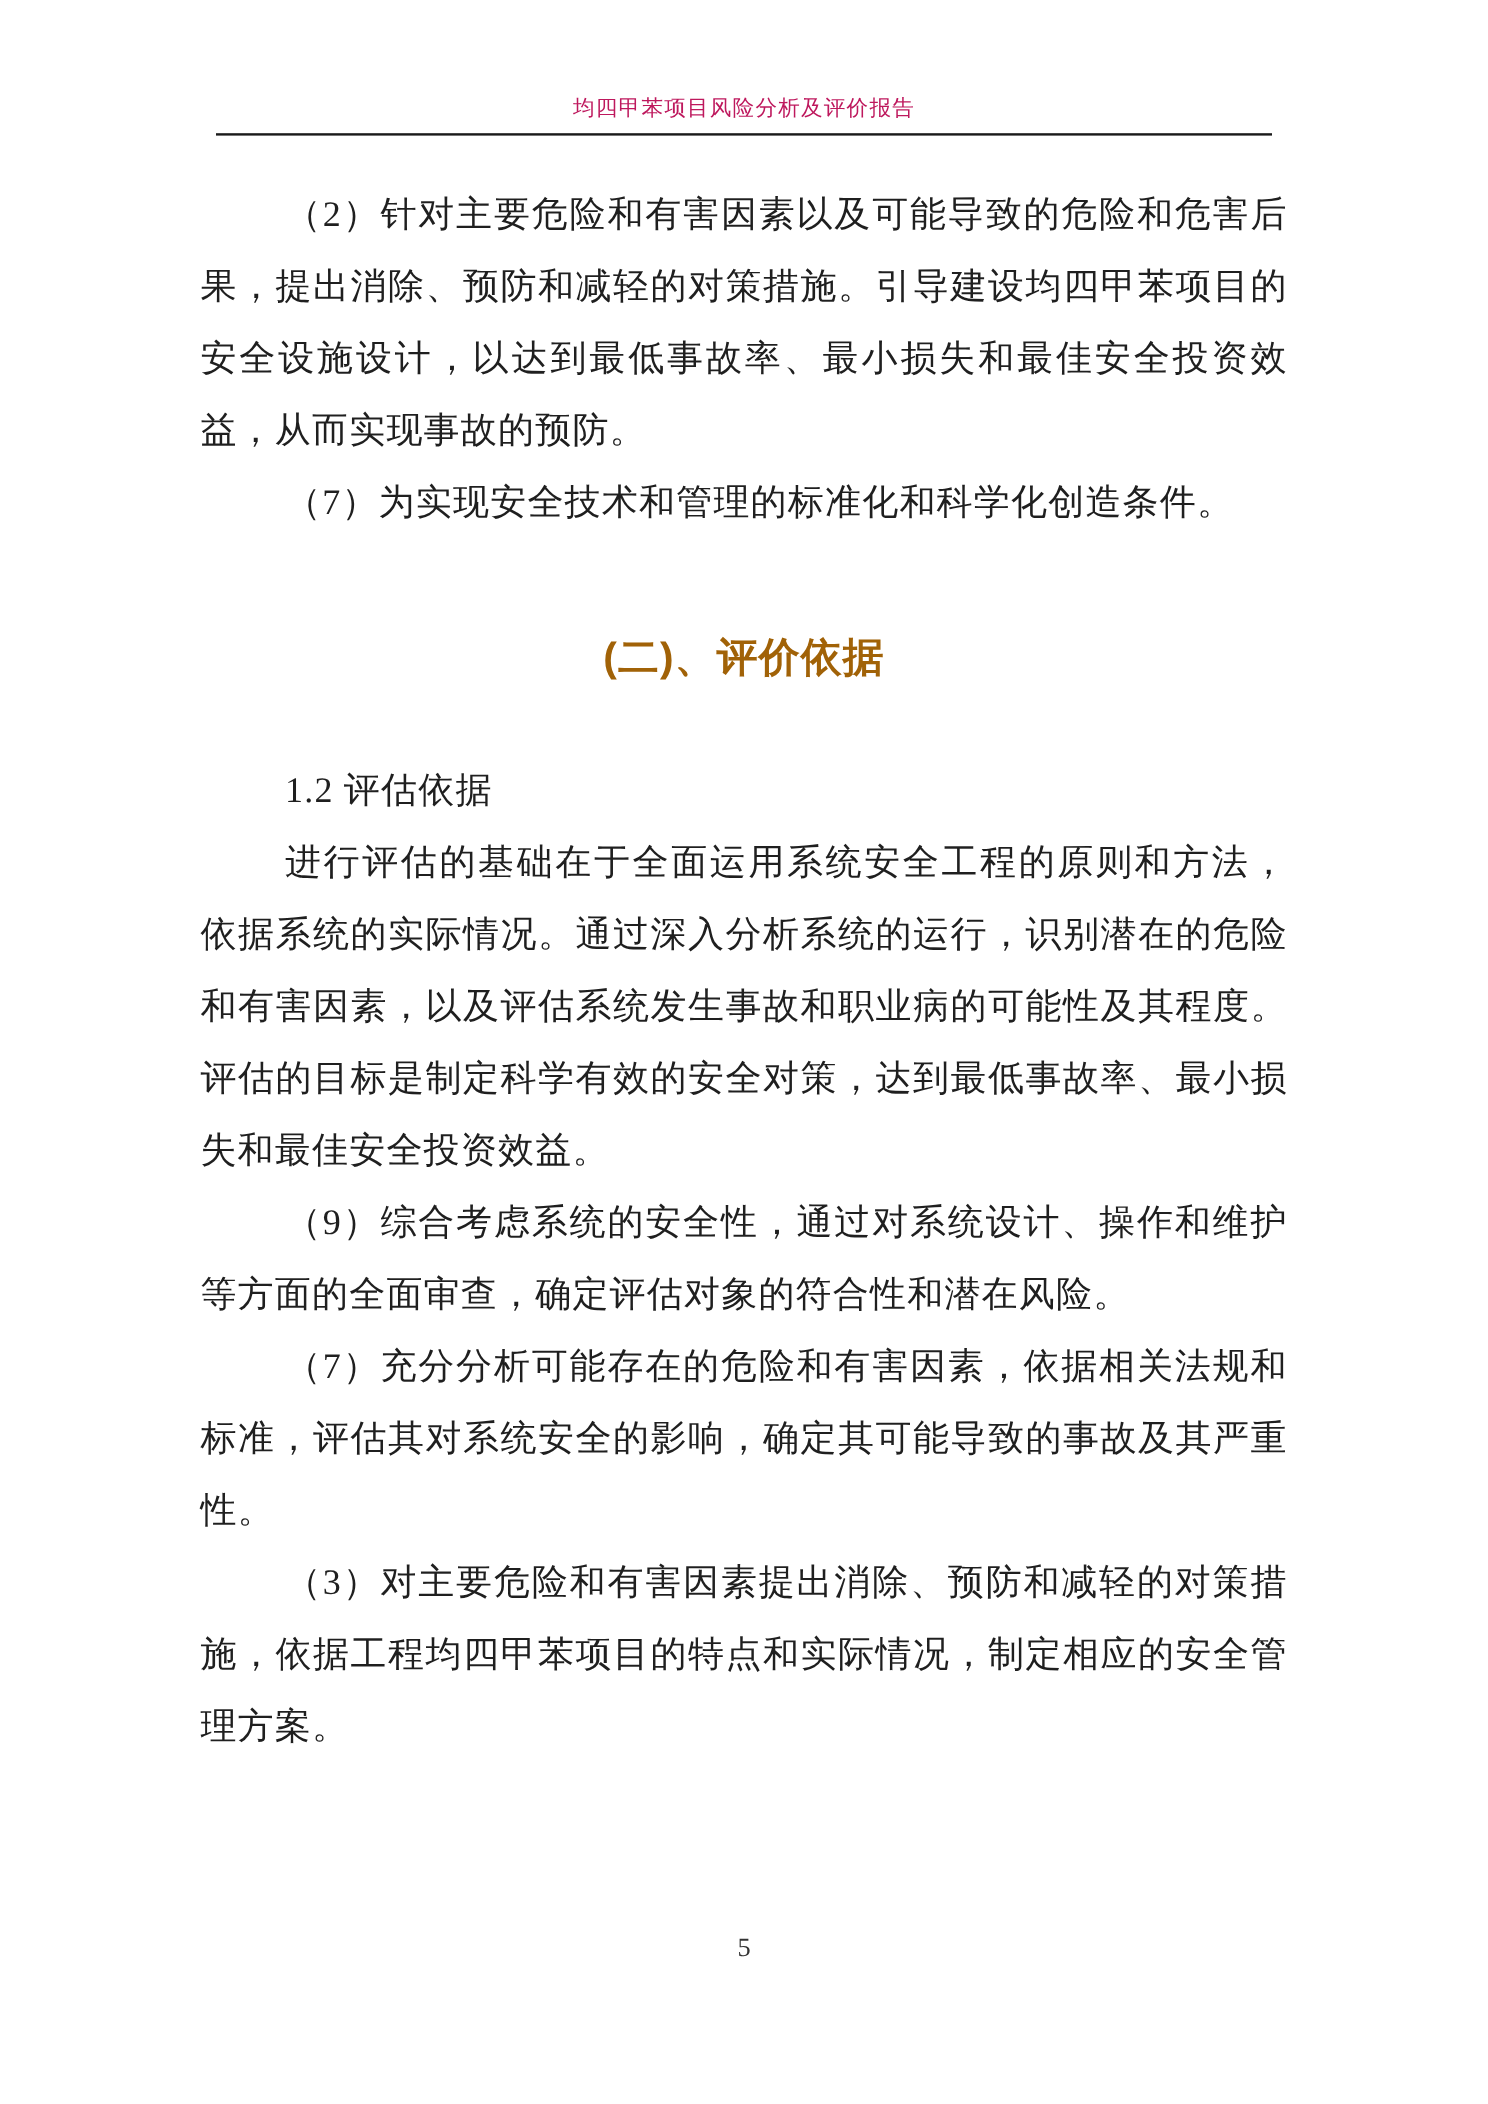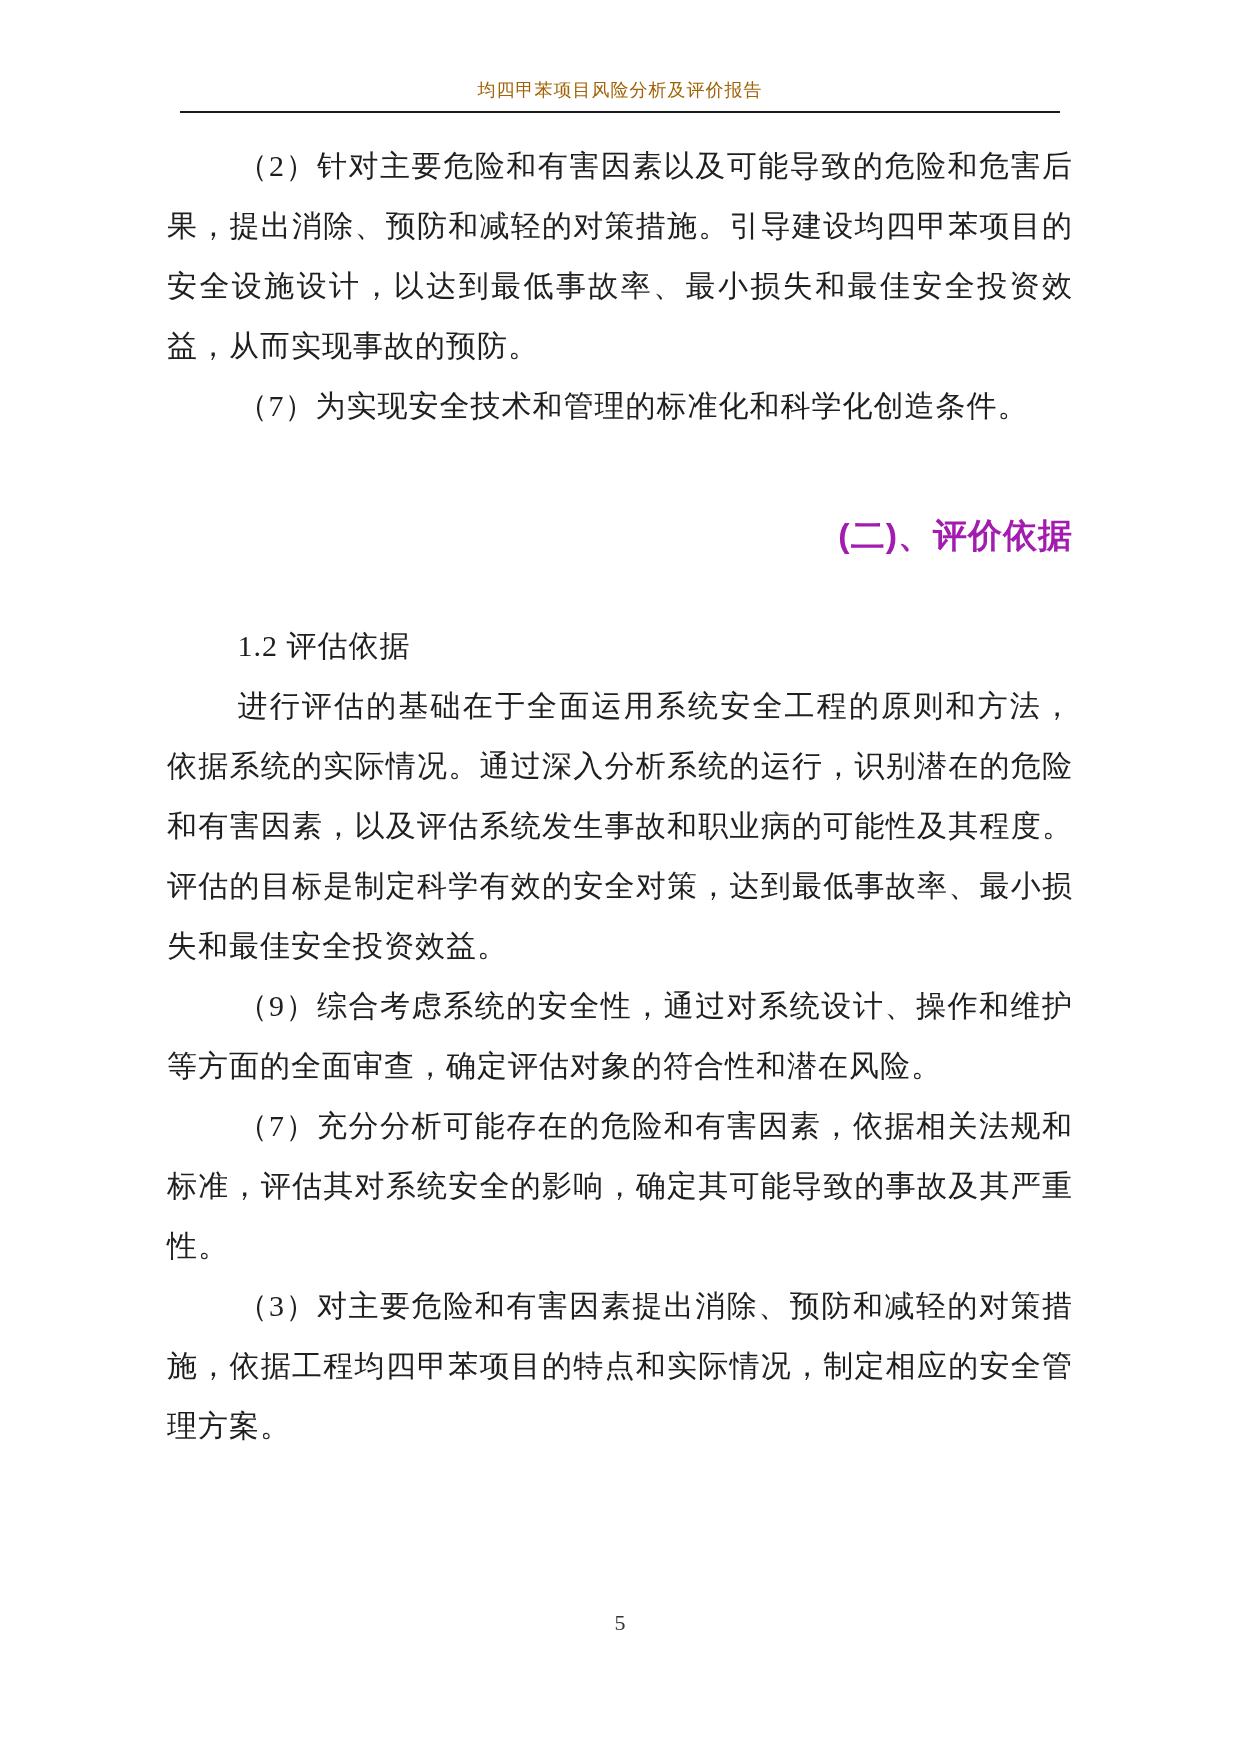--- a/index.html
+++ b/index.html
@@ -21,47 +21,47 @@
     top: 78px;
     left: 180px;
     width: 880px;
     text-align: center;
     padding-bottom: 9px;
     border-bottom: 2px solid #1a1a1a;
   }
   .page-header .header-title {
     font-size: 18px;
     letter-spacing: 1px;
-    color: #a16207;
+    color: #be185d;
   }
   
   .doc-body {
     position: absolute;
-    top: 136px;
+    top: 149px;
     left: 167px;
     width: 906px;
     color: #1f1f1f;
     font-size: 30px;
     line-height: 60px;
     letter-spacing: 1px;
     text-align: justify;
   }
   .para {
     margin: 0;
     text-indent: 2.35em;
   }
   .doc-heading {
     margin: 74px 0 56px 0;
     font-family: "Liberation Sans", "DejaVu Sans", sans-serif;
     font-weight: bold;
     font-size: 34px;
     line-height: 50px;
     letter-spacing: 1px;
-    color: #a21caf;
-    text-align: right;
+    color: #a16207;
+    text-align: center;
     text-indent: 0;
   }
   
   .page-footer {
     position: absolute;
     top: 1610px;
     left: 0;
     width: 100%;
     text-align: center;
   }

